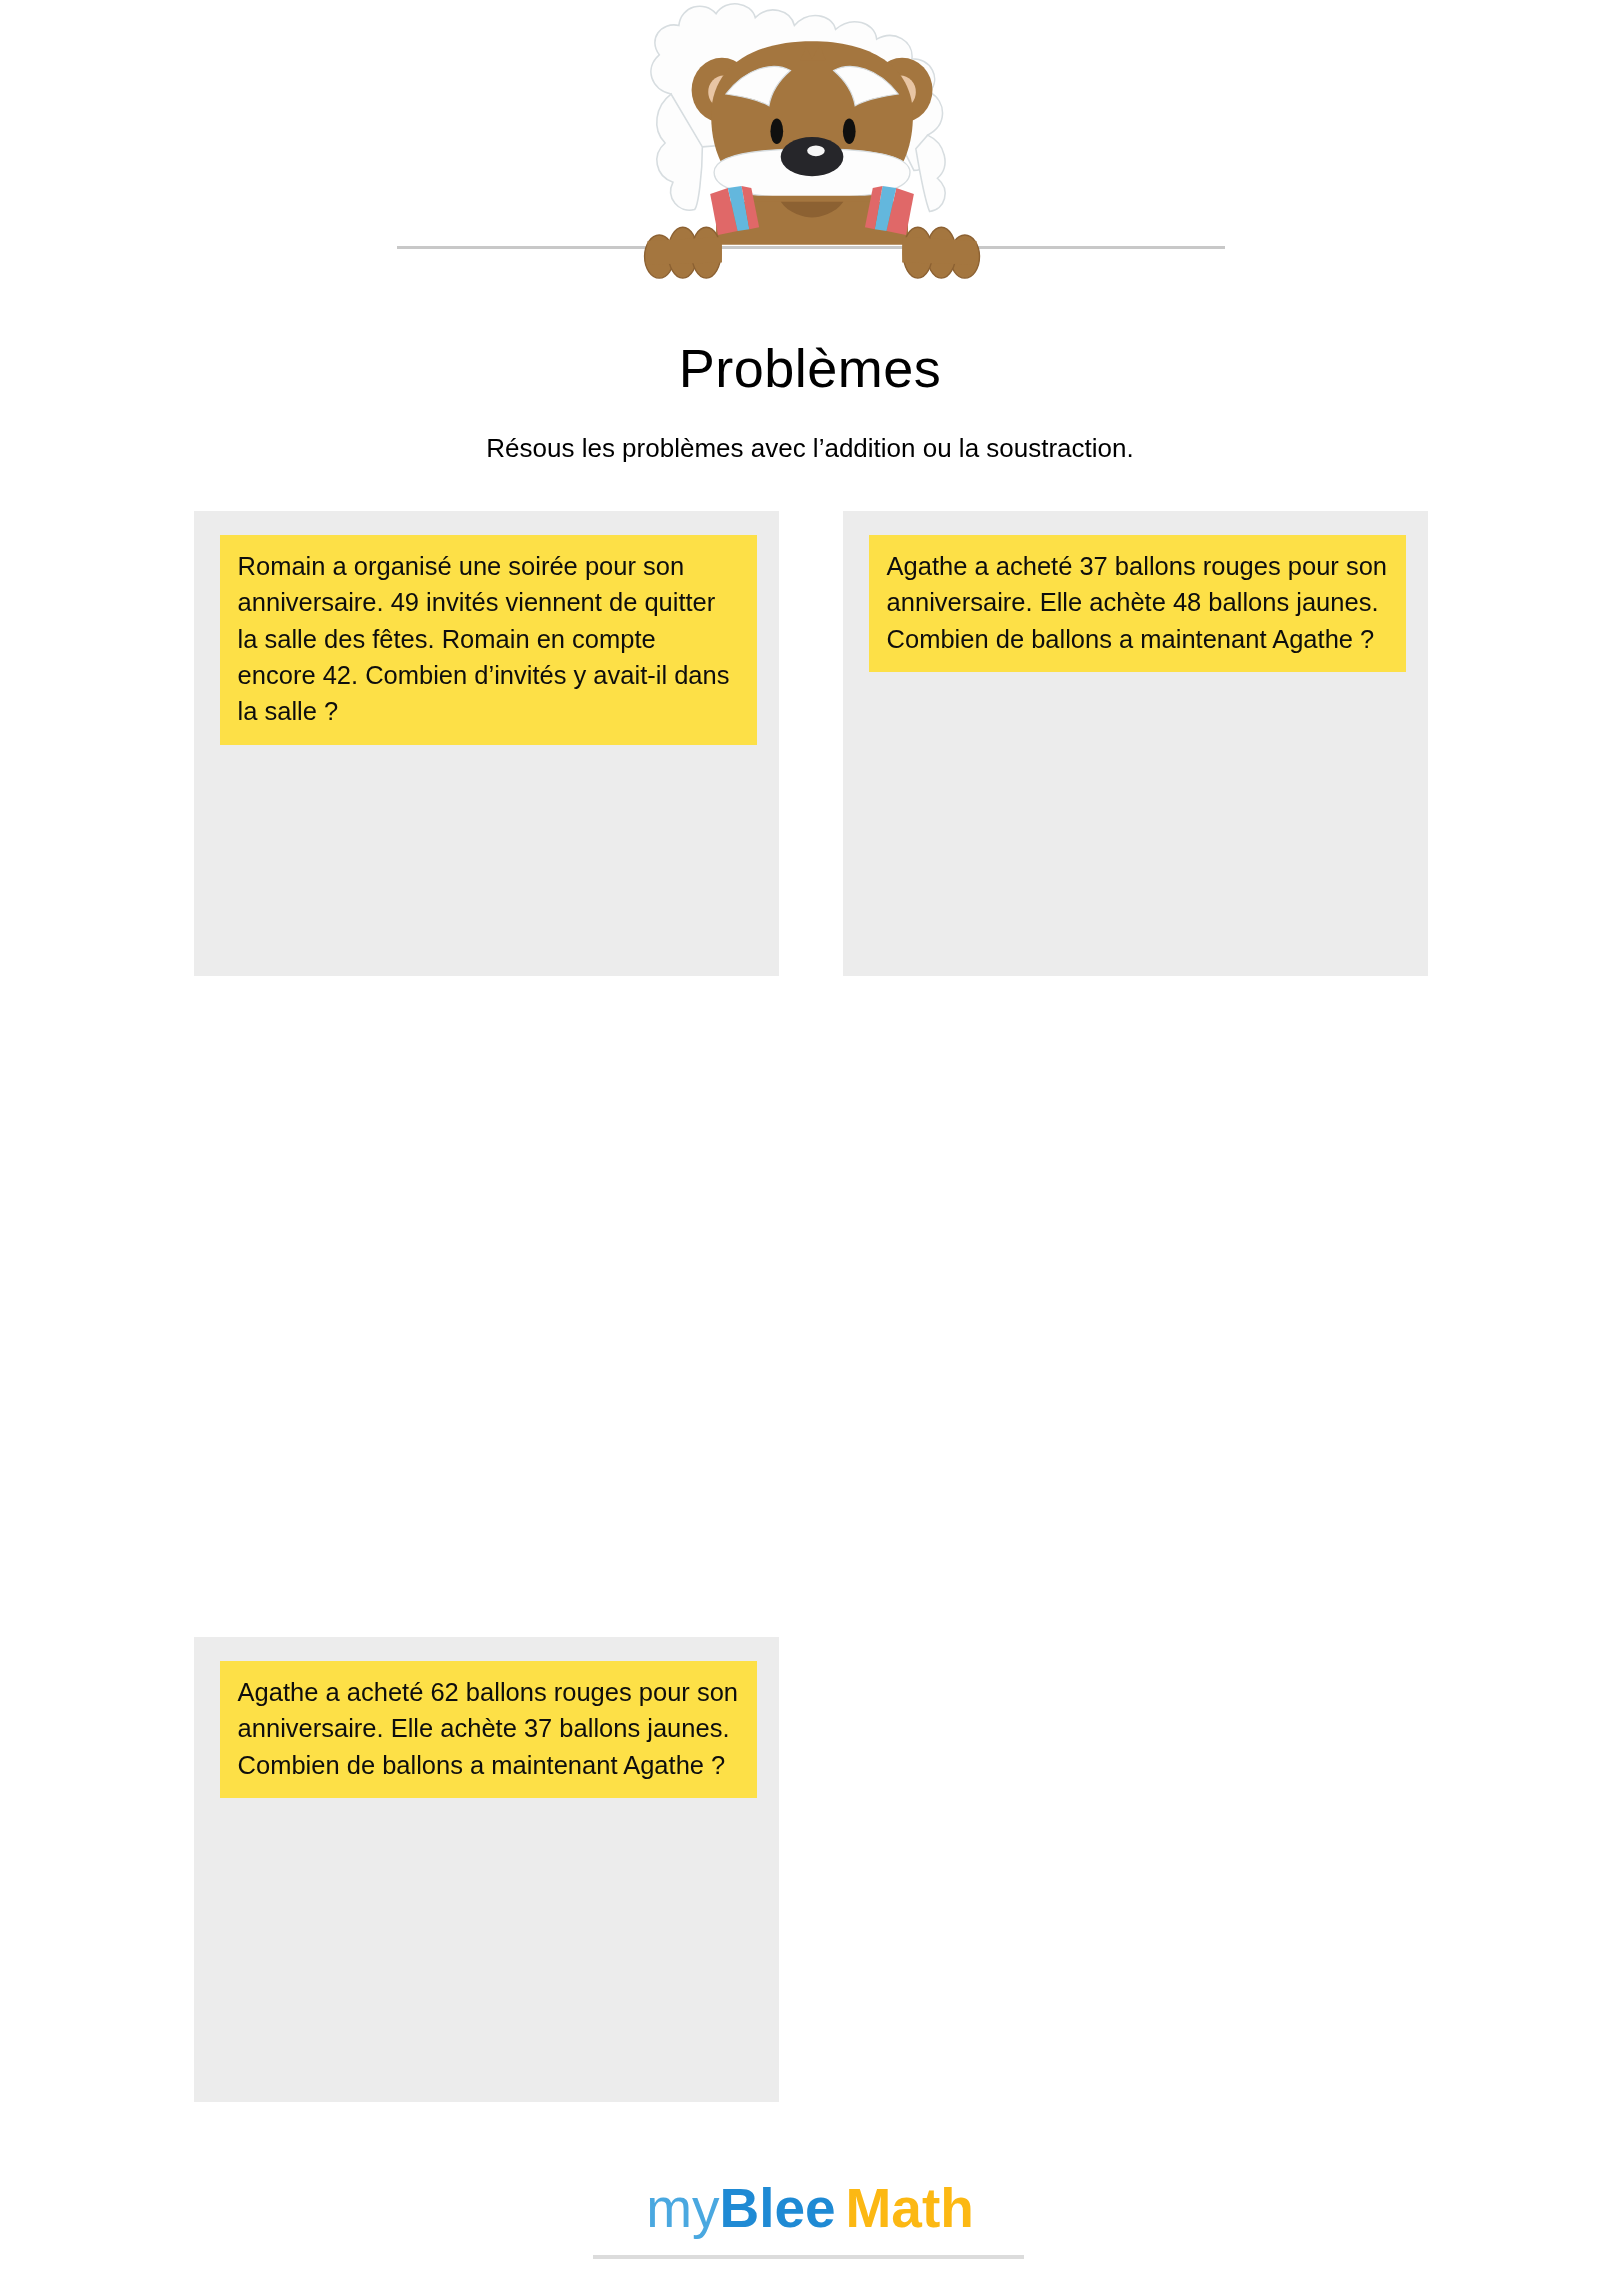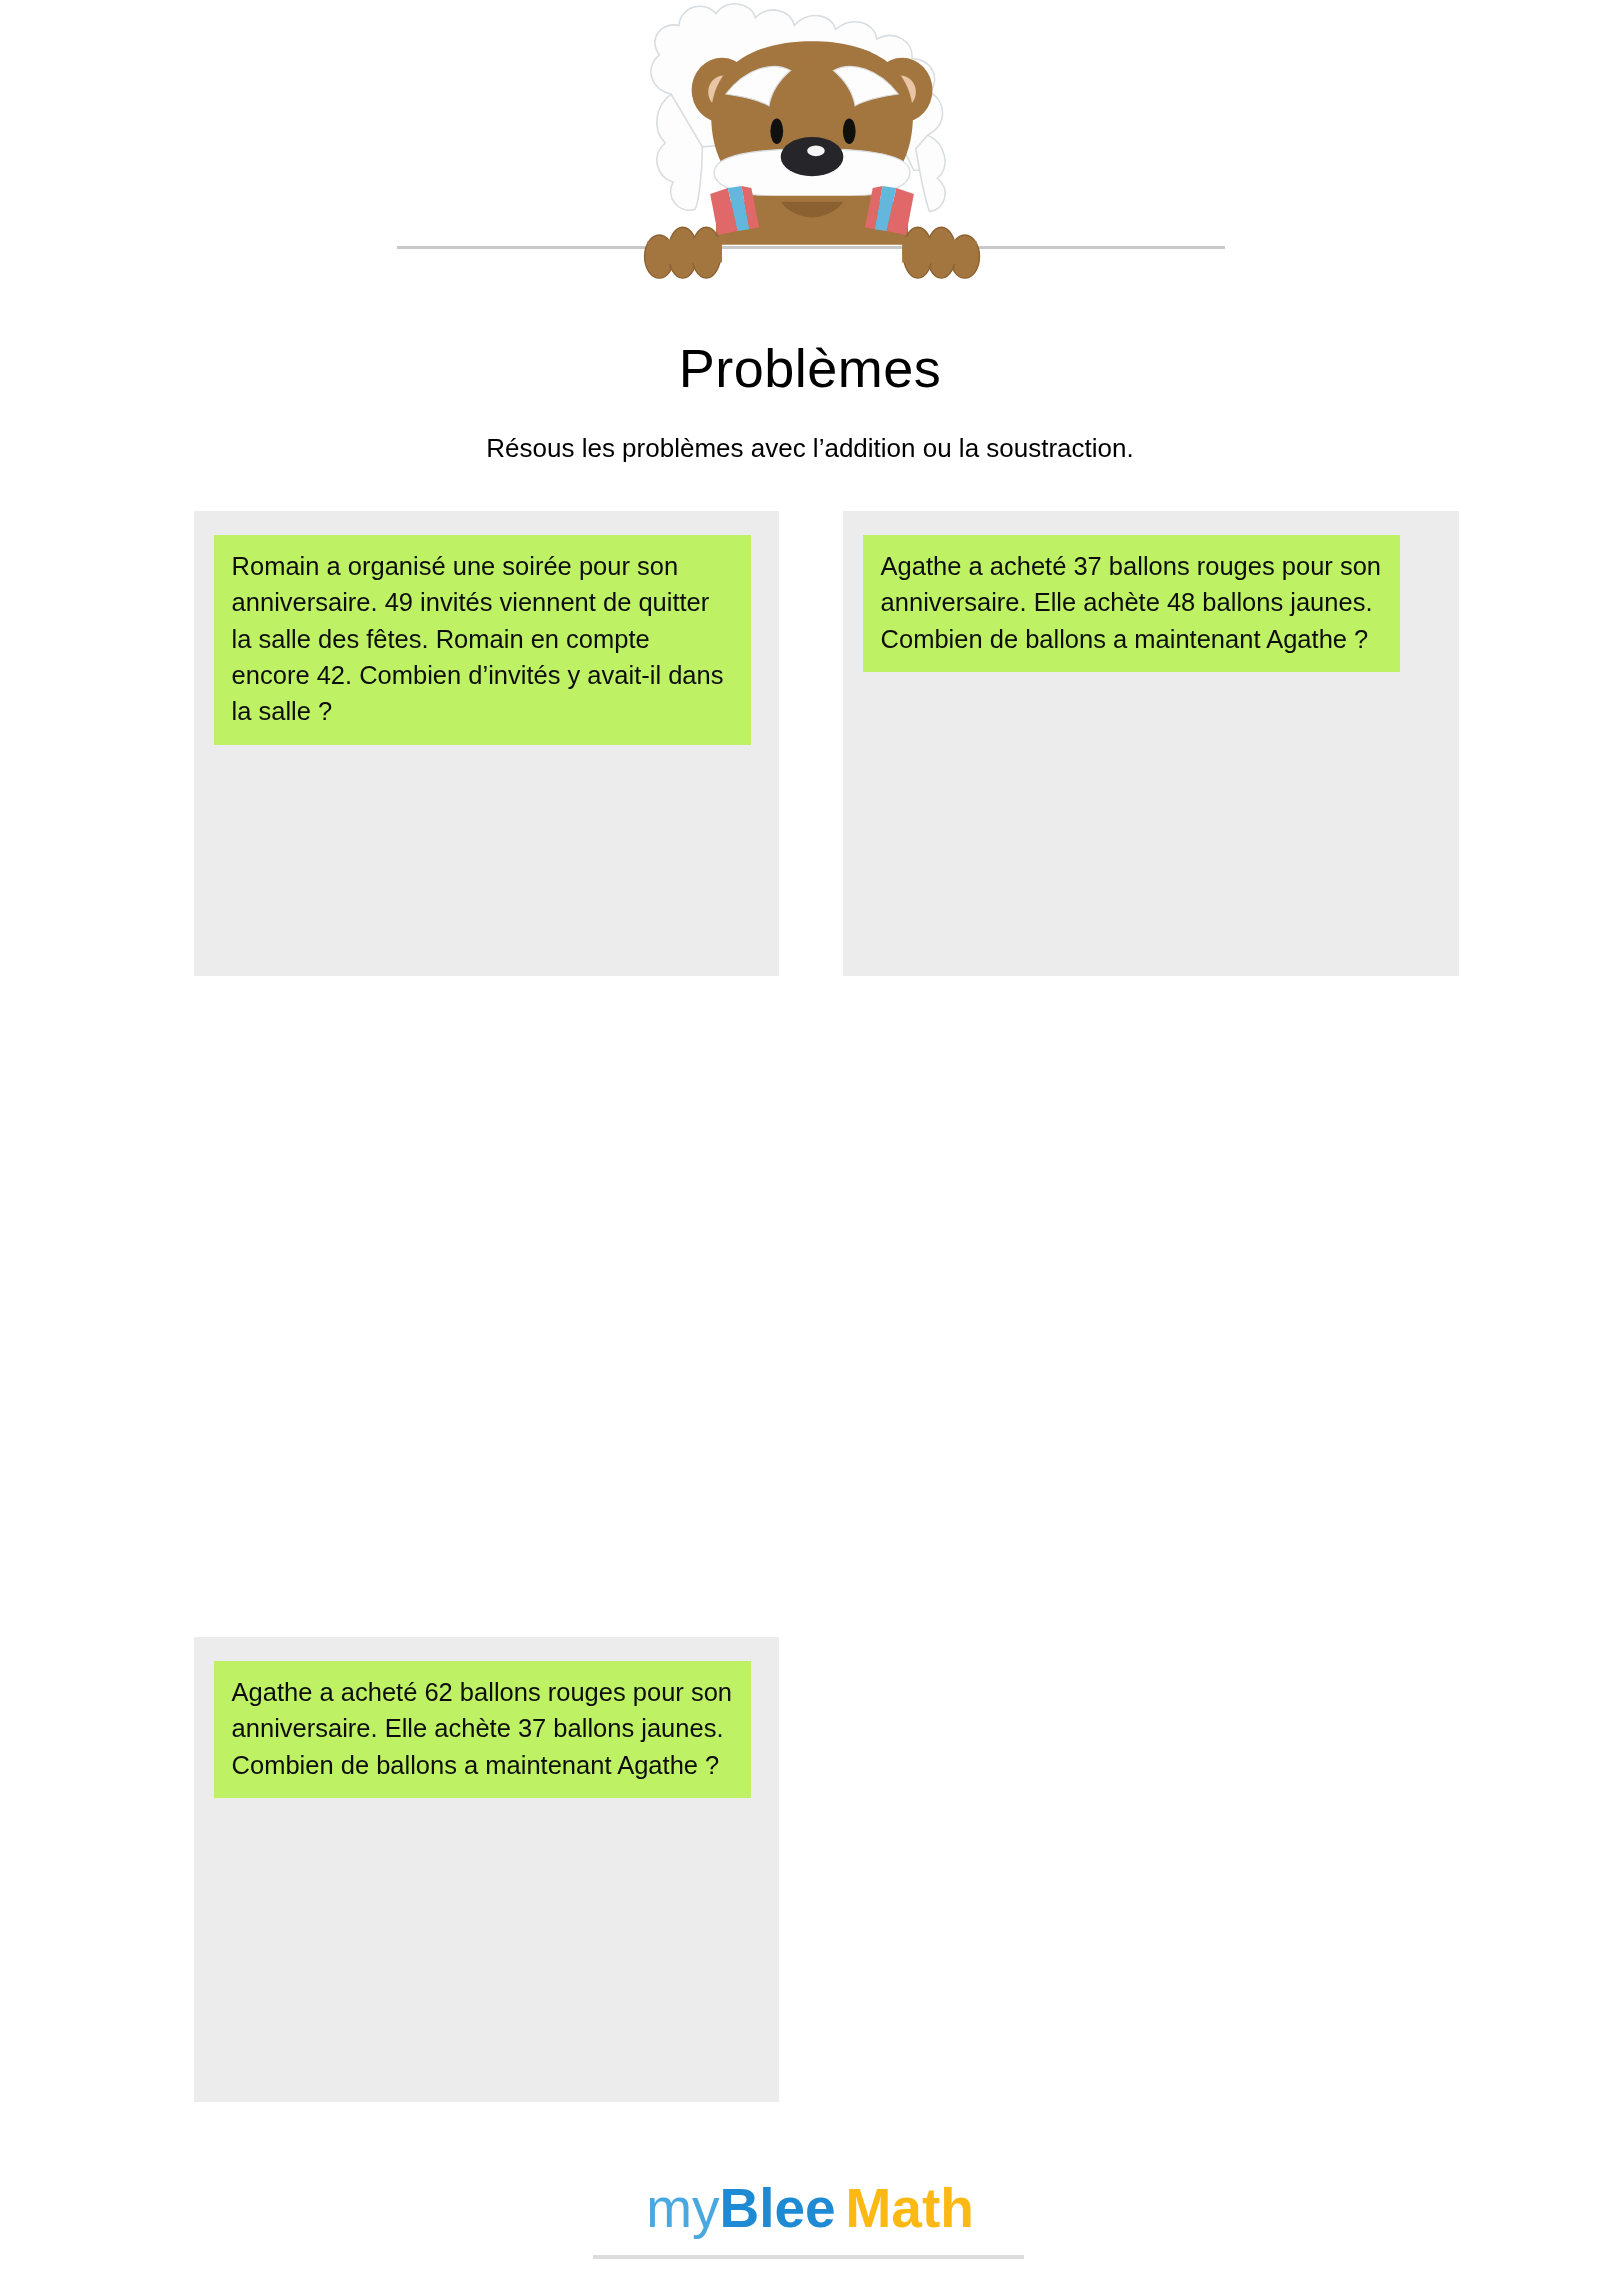--- a/index.html
+++ b/index.html
@@ -68,33 +68,33 @@
     left: 0;
     top: 0;
     width: 1620px;
     height: 2293px;
   }
   .problem-card {
     position: absolute;
     background: #ececec;
   }
   .problem-card.col-left  { left: 194px; width: 585px; }
-  .problem-card.col-right { left: 843px; width: 585px; padding-left: 31px; }
+  .problem-card.col-right { left: 843px; width: 585px; }
 
   .problem-card.row-1 { top: 511px;  height: 465px; }
   .problem-card.row-2 { top: 1073px; height: 465px; }
   .problem-card.row-3 { top: 1637px; height: 465px; }
 
   .problem-text {
     position: absolute;
-    left: 20px;
+    left: 26px;
     top: 23.5px;
     width: 537px;
     box-sizing: border-box;
-    background: #bef264;
+    background: #fde047;
     padding: 13.7px 17.6px 15.7px 17.6px;
     font-size: 25.5px;
     line-height: 1.42;
     color: #0d0d0d;
     white-space: pre-line;
   }
 
   
   .footer {
     position: absolute;

